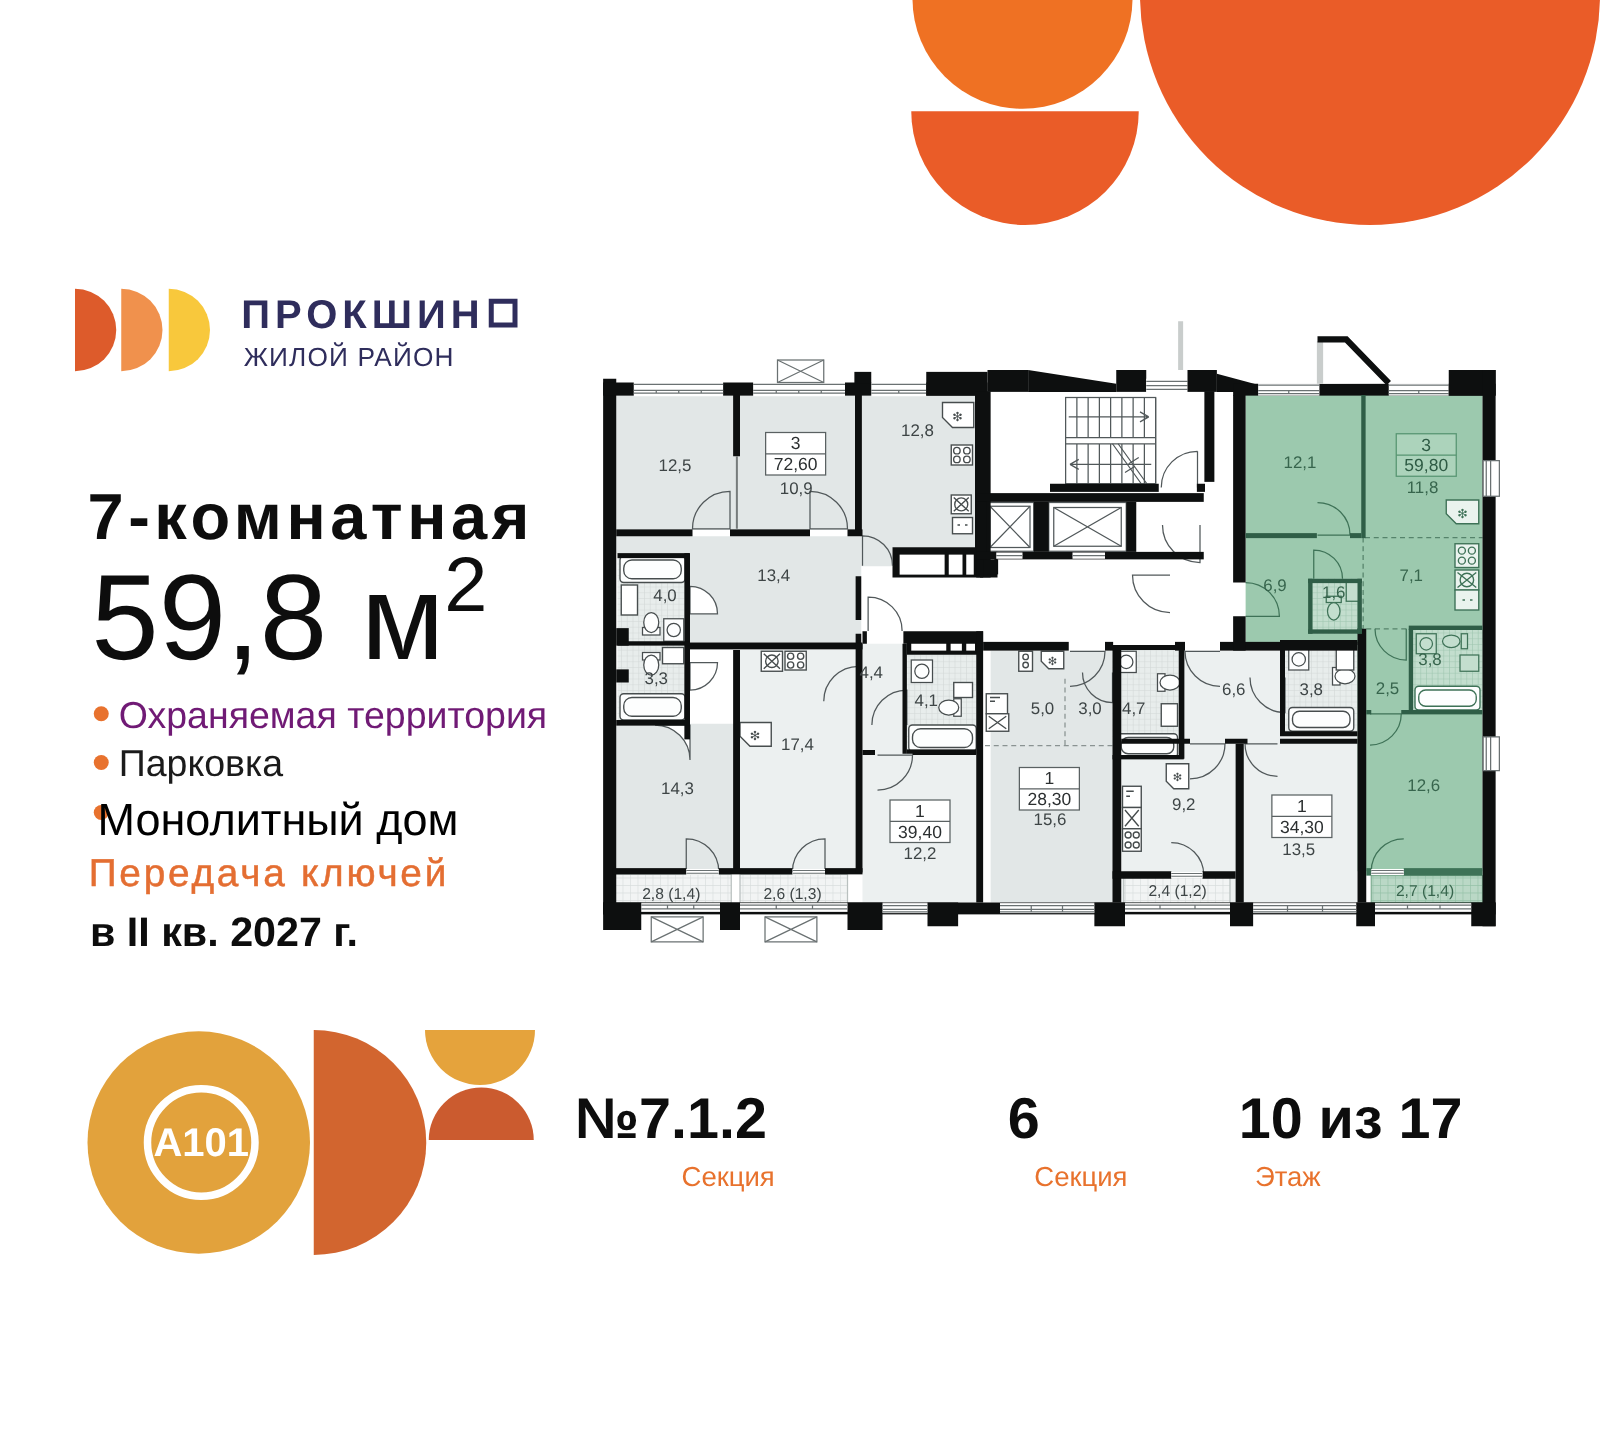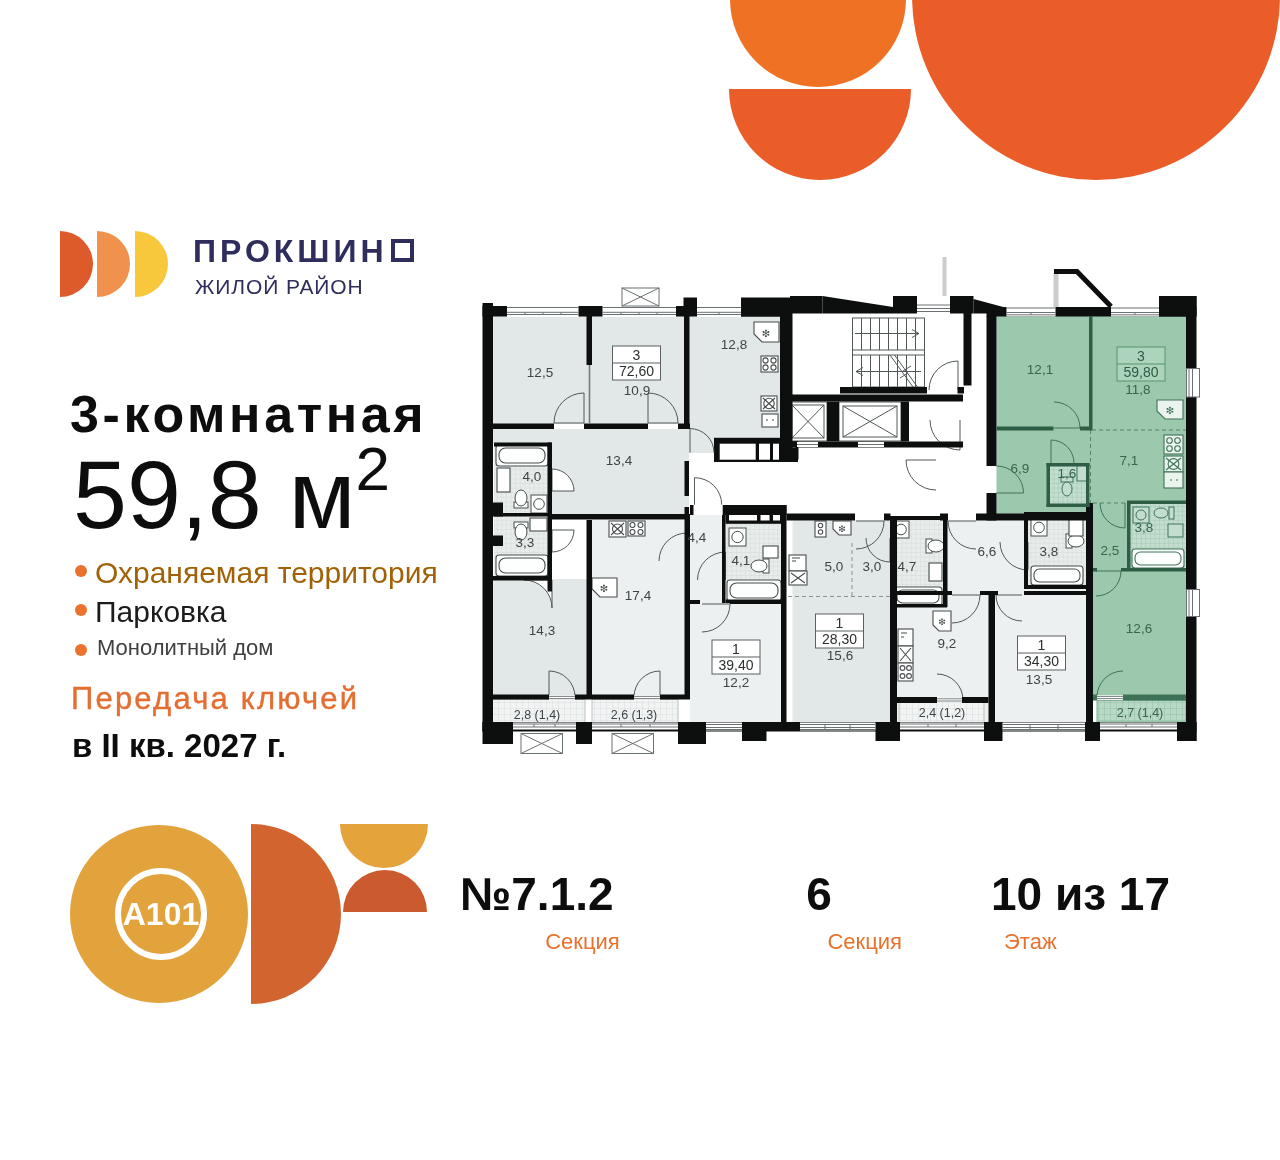--- a/index.html
+++ b/index.html
@@ -15,32 +15,32 @@
 <div class="abs" style="left:60px;top:231px;width:33px;height:66px;border-radius:0 66px 66px 0;background:#DD5B2B"></div>
 
 <div class="abs" style="left:97px;top:231px;width:33px;height:66px;border-radius:0 66px 66px 0;background:#F0914D"></div>
 
 <div class="abs" style="left:135px;top:231px;width:33px;height:66px;border-radius:0 66px 66px 0;background:#F8C83C"></div>
 
 <div class="abs" style="left:193px;top:233px;font-size:32px;font-weight:bold;color:#2F2D5C;letter-spacing:4px;white-space:nowrap">ПРОКШИН<span style="display:inline-block;width:15px;height:15px;border:4.5px solid #2F2D5C;margin-left:3px"></span></div>
 
 <div class="abs" style="left:195px;top:275px;font-size:21px;color:#2F2D5C;letter-spacing:0.9px;white-space:nowrap">ЖИЛОЙ РАЙОН</div>
 
-<div class="abs" style="left:70px;top:384px;font-size:52px;font-weight:bold;color:#0d0d0d;letter-spacing:3.6px">3-комнатная</div>
+<div class="abs" style="left:70px;top:384px;font-size:52px;font-weight:bold;color:#0d0d0d;letter-spacing:3.6px">7-комнатная</div>
 
 <div class="abs" style="left:73px;top:433px;font-size:97px;font-weight:normal;color:#0d0d0d;white-space:nowrap">59,8 м<span style="font-size:62px;vertical-align:38px">2</span></div>
 
 <div class="abs" style="left:75px;top:565px;width:12px;height:12px;border-radius:50%;background:#E8722E"></div>
-<div class="abs" style="left:95px;top:556px;font-size:30px;color:#a16207">Охраняемая территория</div>
+<div class="abs" style="left:95px;top:556px;font-size:30px;color:#701a75">Охраняемая территория</div>
 
 <div class="abs" style="left:75px;top:604px;width:12px;height:12px;border-radius:50%;background:#E8722E"></div>
 <div class="abs" style="left:95px;top:595px;font-size:30px;color:#1b1b1b">Парковка</div>
 
 <div class="abs" style="left:75px;top:644px;width:12px;height:12px;border-radius:50%;background:#E8722E"></div>
-<div class="abs" style="left:97px;top:635px;font-size:22px;color:#404040">Монолитный дом</div>
+<div class="abs" style="left:78px;top:635px;font-size:36px;color:#000000">Монолитный дом</div>
 
 <div class="abs" style="left:71px;top:681px;font-size:31px;color:#E46E32;letter-spacing:2.2px;-webkit-text-stroke:0.4px #E46E32">Передача ключей</div>
 
 <div class="abs" style="left:72px;top:727px;font-size:33px;font-weight:bold;color:#0d0d0d">в II кв. 2027 г.</div>
 
 <svg class="abs" style="left:56px;top:780px" width="390" height="250" viewBox="56 780 390 250">
 
   <circle cx="159" cy="914" r="89" fill="#E2A23C"></circle>
 
   <circle cx="161" cy="914" r="43" fill="none" stroke="#fff" stroke-width="6"></circle>

